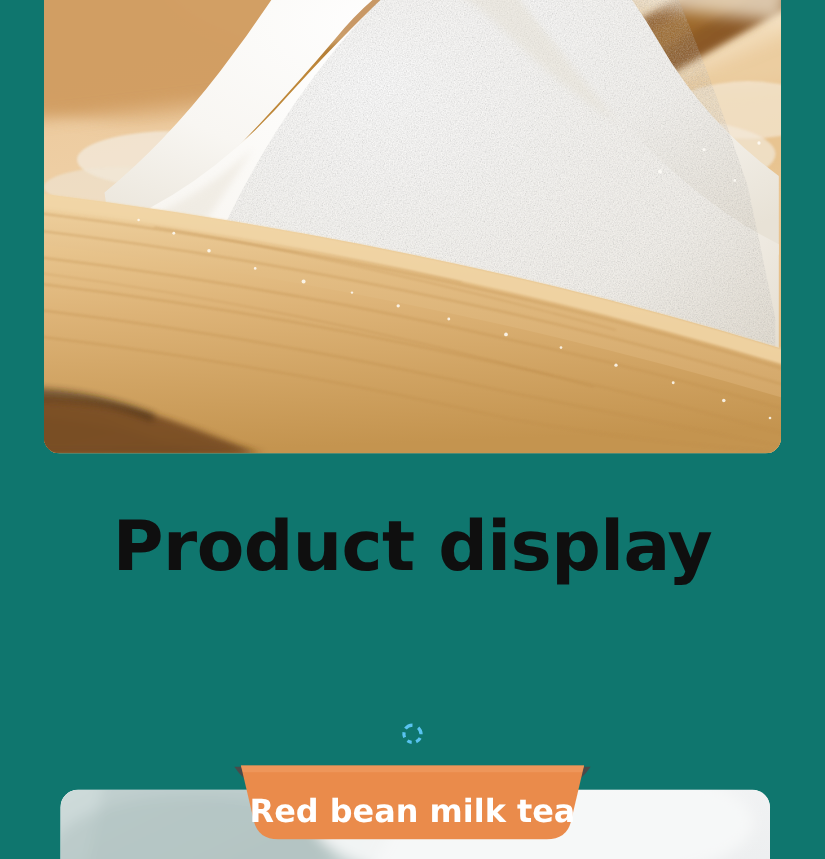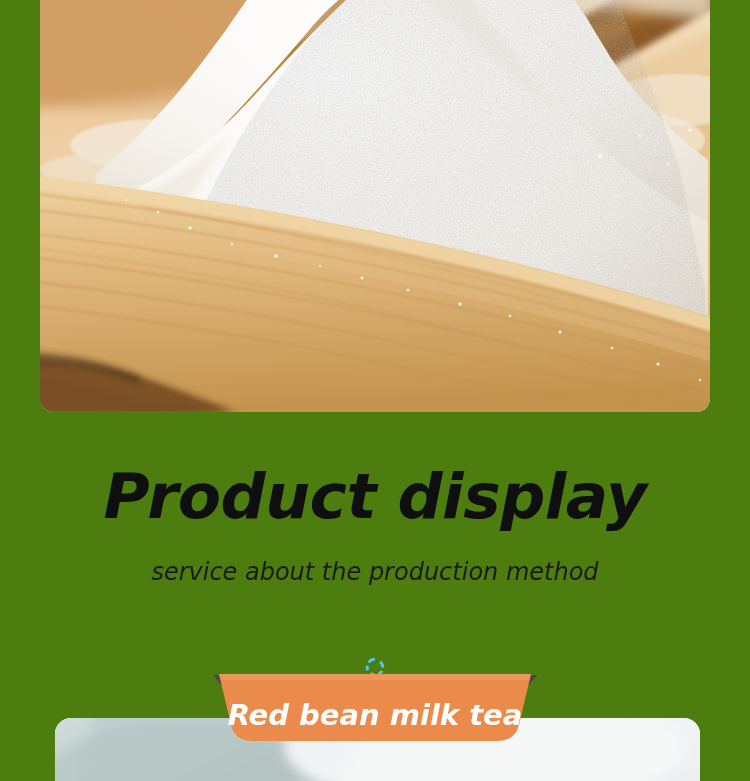--- a/index.html
+++ b/index.html
@@ -13,23 +13,22 @@
     overflow: hidden;
     font-family: "Liberation Sans", sans-serif;
     position: relative;
   }
 
   
   .page {
     position: relative;
     width: 750px;
     height: 781px;
-    background: #4d7c0f;
+    background: #0f766e;
     overflow: hidden;
-    font-style: italic;
   }
 
   
   .hero-photo {
     position: absolute;
     left: 40px;
     top: -40px;
     width: 670px;
     height: 452px;
     border-radius: 14px;
@@ -91,21 +90,21 @@
     border-radius: 16px;
     overflow: hidden;
     background: #eef0f1;
   }
   .lower-photo svg { display: block; width: 100%; height: 100%; }
 
   
   .ribbon {
     position: absolute;
     left: 205px;
-    top: 673px;
+    top: 695px;
     width: 340px;
     height: 70px;
   }
   .ribbon svg {
     position: absolute;
     inset: 0;
     width: 100%;
     height: 100%;
     display: block;
   }
@@ -297,21 +296,20 @@
           <circle cx="600" cy="176" r="1.4"></circle>
         <circle cx="628" cy="204" r="1.2"></circle>
           <circle cx="650" cy="170" r="1.5"></circle>
       </g>
     </svg>
   </div>
 
   <div class="title-block">
     <h1 class="product-title">Product display</h1>
     <p class="subtitle">
-      <span class="line">service about the production method</span>
     </p>
   </div>
 
   <div class="spinner-wrap">
     <svg class="spinner" viewBox="0 0 24 24">
       <g fill="none" stroke="#59c3f0" stroke-width="3.2" stroke-linecap="butt">
         <path d="M12 3.4 A8.6 8.6 0 0 0 5.0 7.0"></path>
         <path d="M3.6 10.6 A8.6 8.6 0 0 0 4.2 15.6"></path>
         <path d="M7.0 19.0 A8.6 8.6 0 0 0 11.2 20.5"></path>
         <path d="M17.6 6.1 A8.6 8.6 0 0 1 20.5 12.6"></path>

